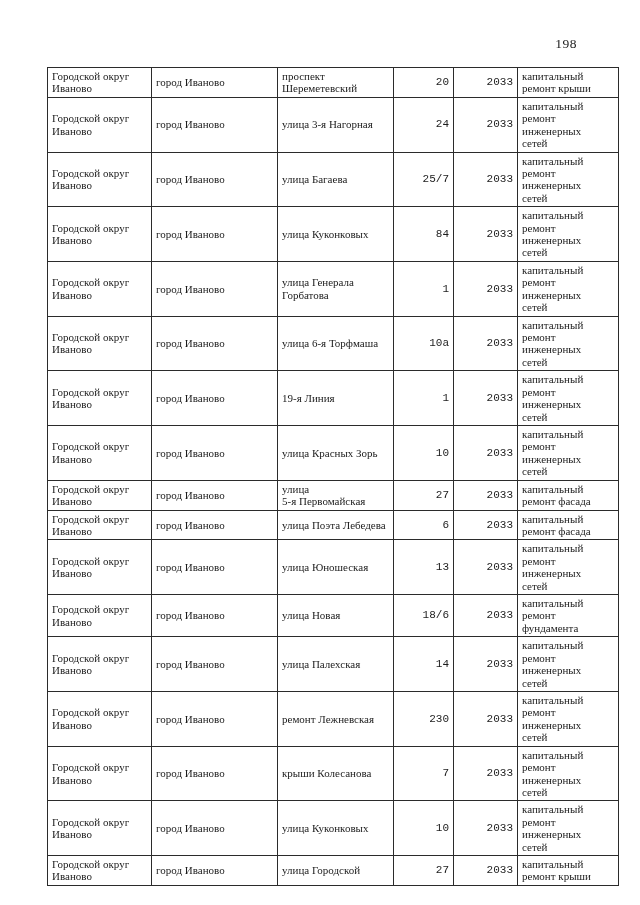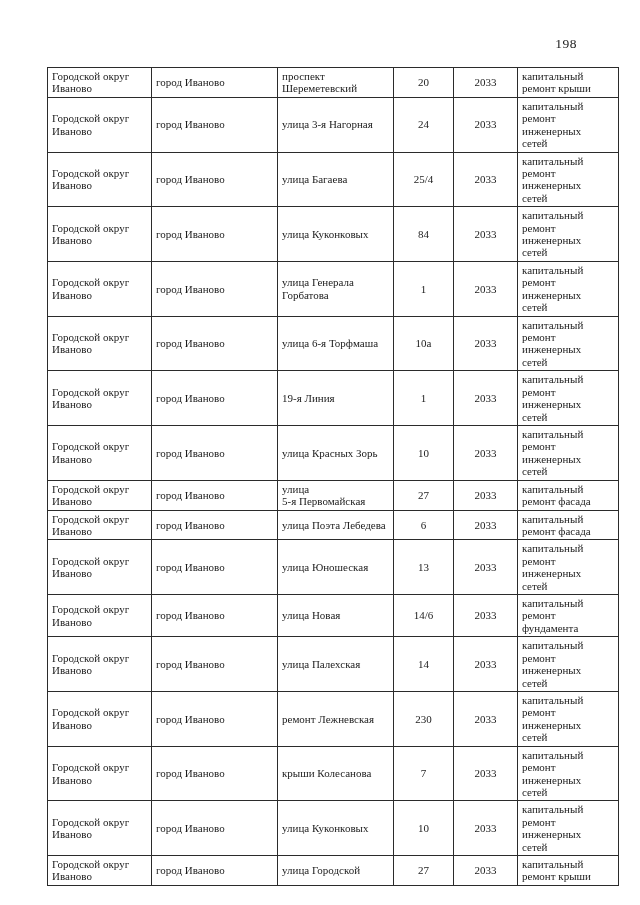--- a/index.html
+++ b/index.html
@@ -31,21 +31,21 @@
     font-size:11px;
     line-height:1.13;
   }
   table.doc-table td{
     border:1px solid var(--border);
     padding:2px 4px;
     vertical-align:middle;
     white-space:pre-line;
     overflow:hidden;
   }
-  td.c-house, td.c-year{text-align:center;}
+  td.c-house, td.c-year{text-align:right;font-family:Liberation Mono, monospace;}
   col.w-district{width:104px;}
   col.w-settlement{width:126px;}
   col.w-street{width:116px;}
   col.w-house{width:60px;}
   col.w-year{width:64px;}
   col.w-work{width:101px;}
 </style>
 </head>
 <body>
 
@@ -84,21 +84,21 @@
 ремонт
 инженерных
 сетей</td>
   </tr>
 
   <tr>
     <td class="c-district">Городской округ
 Иваново</td>
     <td class="c-settlement">город Иваново</td>
     <td class="c-street">улица Багаева</td>
-    <td class="c-house">25/4</td>
+    <td class="c-house">25/7</td>
     <td class="c-year">2033</td>
     <td class="c-work">капитальный
 ремонт
 инженерных
 сетей</td>
   </tr>
 
   <tr>
     <td class="c-district">Городской округ
 Иваново</td>
@@ -199,21 +199,21 @@
 ремонт
 инженерных
 сетей</td>
   </tr>
 
   <tr>
     <td class="c-district">Городской округ
 Иваново</td>
     <td class="c-settlement">город Иваново</td>
     <td class="c-street">улица Новая</td>
-    <td class="c-house">14/6</td>
+    <td class="c-house">18/6</td>
     <td class="c-year">2033</td>
     <td class="c-work">капитальный
 ремонт
 фундамента</td>
   </tr>
 
   <tr>
     <td class="c-district">Городской округ
 Иваново</td>
     <td class="c-settlement">город Иваново</td>

